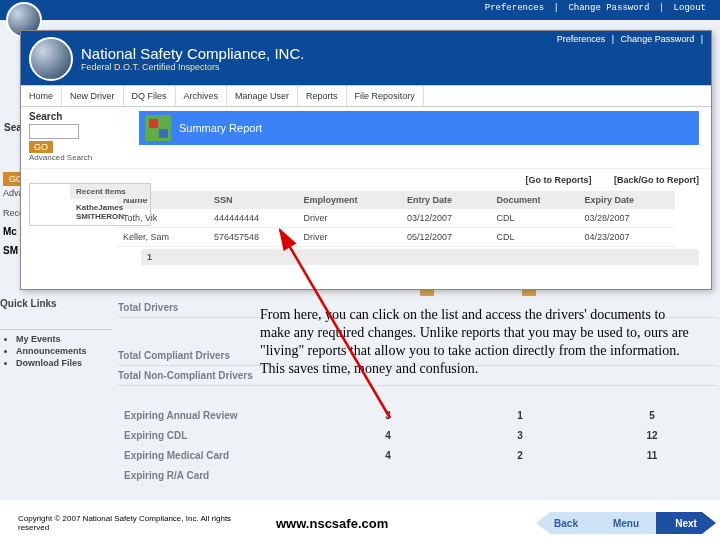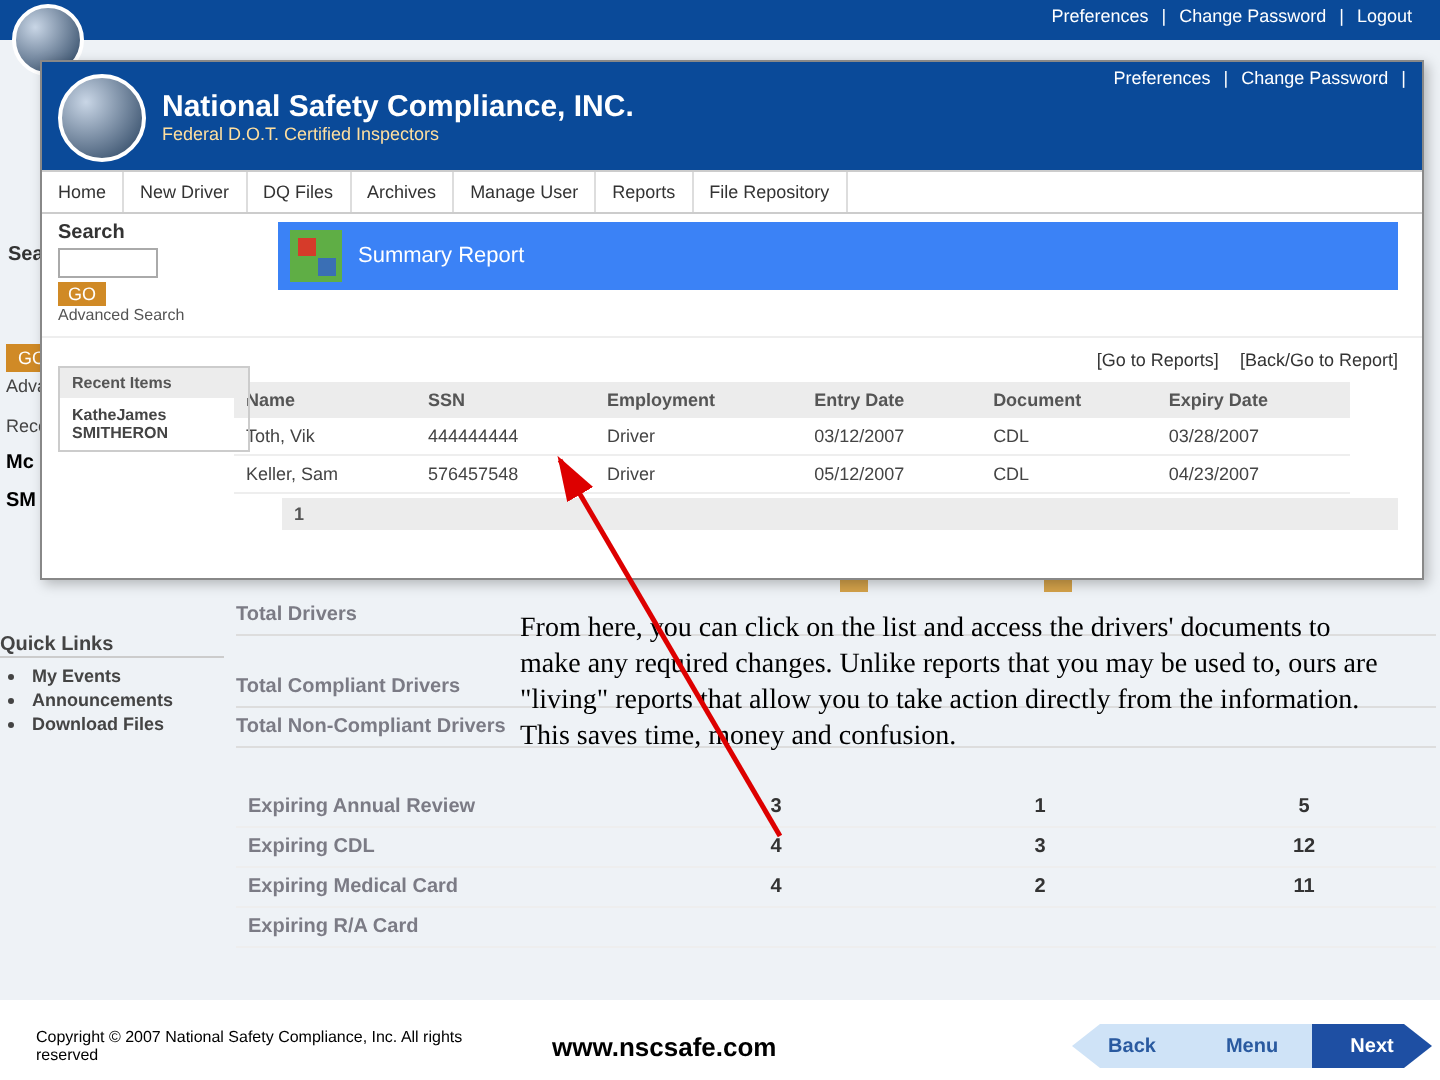--- a/index.html
+++ b/index.html
@@ -1,75 +1,75 @@
 <!DOCTYPE html>
 <html><head>
 <meta charset="utf-8">
 <style>
   * { box-sizing: border-box; margin: 0; padding: 0; }
   body { font-family: Arial, sans-serif; font-size: 10px; background: #fff; width: 720px; height: 540px; overflow: hidden; position: relative; }
 
   
   .back-layer { position: absolute; inset: 0; }
-  .back-header { background: #0a4a99; height: 20px; color:#fff; }
+  .back-header { background: #0a4a99; height: 20px; color:#fff;font-family:Liberation Mono, monospace; }
   .back-header .links { float: right; padding: 3px 10px; font-size: 9px; }
   .back-header .links span { padding: 0 4px; }
   .back-logo { position: absolute; top: 2px; left: 6px; width: 36px; height: 36px; border-radius: 50%; background: radial-gradient(circle at 30% 30%, #c9d6e6, #223c5a); border: 2px solid #fff; z-index: 2; }
   .back-body { position: absolute; top: 20px; left: 0; right: 0; bottom: 40px; background: #eef2f6; }
   .search-title { position:absolute; top:122px; left:4px; font-size:10px; font-weight:bold; color:#333;}
   .left-fragments { position: absolute; left: 0; top: 150px; width: 110px; }
   .go-btn { display: inline-block; background: #d08a26; color: #fff; padding: 2px 6px; font-size: 9px; margin: 2px 0; }
   .adv { font-size:9px; color:#444; margin-bottom:10px;}
   .rec { font-size:9px; color:#444; margin-top:8px;}
   .frag-title { font-weight: bold; margin: 8px 0 2px; font-size:10px;}
 
   
   .quick-col { position: absolute; left: 0; top: 298px; width: 112px; }
-  .quick-col .ql-head { font-weight: bold; font-size: 10px; border-bottom: 1px solid #ccc; padding-bottom: 0; margin-bottom: 4px; color:#444;margin-top:19px;}
+  .quick-col .ql-head { font-weight: bold; font-size: 10px; border-bottom: 1px solid #ccc; padding-bottom: 20px; margin-bottom: 4px; color:#444;}
   .quick-col ul { list-style: disc; padding-left: 16px; }
   .quick-col li { font-size: 9px; color:#444; margin: 2px 0; font-weight:bold;}
 
   
   .main-col { position: absolute; left: 118px; top: 298px; right: 2px; }
   .sect { border-bottom: 1px solid #ddd; padding: 4px 0; font-size: 10px; font-weight: bold; color: #7b7b85; }
   .expiry-grid { margin-top: 20px; }
   .expiry-grid .row { display: flex; border-bottom: 1px solid #eee; font-size: 10px; }
   .expiry-grid .row > div { padding: 4px 6px; }
   .expiry-grid .label { flex: 1.6; font-weight: bold; color:#7b7b85;}
   .expiry-grid .cell { flex: 1; text-align: center; color: #333; font-weight: bold;}
   .bars { position:absolute; top:288px; left:420px; display:flex; gap:88px;}
   .bars div { width:14px; height:8px; background:#d4a24a;}
 
   
   .window { position: absolute; top: 30px; left: 20px; right: 8px; height: 260px; background: #fff; border: 1px solid #888; box-shadow: 2px 2px 6px rgba(0,0,0,.25); z-index: 10; }
   .win-toplinks { position: absolute; top: 0; right: 0; background: #0a4a99; color:#fff; font-size:9px; padding:3px 8px; }
   .win-toplinks span { padding: 0 4px; }
   .win-header { background: #0a4a99; color: #fff; height: 54px; display:flex; align-items:center; padding-left: 60px;}
   .win-logo { position: absolute; top: 6px; left: 8px; width: 44px; height: 44px; border-radius: 50%; background: radial-gradient(circle at 30% 30%, #c9d6e6, #223c5a); border: 2px solid #fff;}
-  .win-title { font-size: 15px; font-weight: bold; }
+  .win-title { font-size: 15px; font-weight: normal; }
   .win-sub { font-size: 9px; color: #ffdf9f; }
   .win-nav { background: #fff; border-top: 1px solid #ccc; border-bottom: 1px solid #ccc; display:flex; }
   .win-nav a { font-size: 9px; padding: 5px 8px; border-right: 1px solid #ddd; color: #333; text-decoration: none; }
   .search-band { padding: 4px 8px 6px; border-bottom: 1px solid #eee;}
   .search-band .lbl { font-weight: bold; font-size: 10px; color:#333;}
   .search-band input { width: 50px; border: 1px solid #aaa; height: 15px; margin-top:2px; font-size:9px;}
   .search-band .go { display:inline-block; background:#d08a26; color:#fff; padding:1px 5px; font-size:9px; margin-top:2px;}
   .search-band .adv2 { font-size:8px; color:#555; margin-top:0px;}
   .search-band .left { float:left; width:100px;}
   .search-band::after{content:"";display:block;clear:both;}
 
   .orange-band { background: #3b82f6; color:#fff; height: 34px; display:flex; align-items:center; padding-left: 6px; font-size: 11px; margin: 0 4px 0 110px; }
   .orange-band .puzzle { width: 26px; height: 26px; margin-right: 8px; background: #5fae45; position: relative; }
   .orange-band .puzzle::after{content:"";position:absolute;top:4px;left:4px;width:9px;height:9px;background:#d63b2a;}
   .orange-band .puzzle::before{content:"";position:absolute;bottom:3px;right:3px;width:9px;height:9px;background:#3a6fb5;}
 
   .rpt-links { text-align: right; padding: 6px 12px; font-size: 9px; color:#333;}
-  .rpt-links span { font-weight:normal; margin-left: 8px;}
-
-  .recent-box { position:absolute; left: 8px; top: 152px; width: 96px; border:1px solid #ccc; font-size:8px;}
+  .rpt-links span { font-weight:bold; margin-left: 20px;}
+
+  .recent-box { position:absolute; left: 8px; top: 152px; width: 122px; border:1px solid #ccc; font-size:8px;padding-left:40px;}
   .recent-box .hd { background:#ececec; padding:3px 6px; font-weight:bold; color:#555;}
   .recent-box .it { padding:4px 6px; color:#444; font-weight:bold;}
 
   .data-table { margin: 0 12px 0 96px; border-collapse: collapse; width: calc(100% - 132px); font-size: 9px; }
   .data-table th { background:#ececec; padding:4px 6px; text-align:left; font-weight:bold; color:#555;}
   .data-table td { padding:4px 6px; border-bottom:1px solid #eee; color:#444;}
   .pager { margin: 2px 12px 0 120px; background:#ececec; padding:3px 6px; font-size:9px; font-weight:bold; color:#555;}
 
   
   .arrow { position: absolute; z-index: 30; pointer-events:none;}
@@ -119,21 +119,21 @@
     </ul>
   </div>
 
   <div class="bars">
       <div></div>
       <div></div>
     </div>
 
   <div class="main-col">
     <div class="sect">Total Drivers</div>
-    <div class="sect" style="margin-top:16px;">Total Compliant Drivers</div>
+    <div class="sect" style="margin-top:28px;">Total Compliant Drivers</div>
     <div class="sect">Total Non-Compliant Drivers</div>
 
     <div class="expiry-grid">
       <div class="row">
         <div class="label">Expiring Annual Review</div>
         <div class="cell">3</div>
         <div class="cell">1</div>
         <div class="cell">5</div>
       </div>
       <div class="row">

